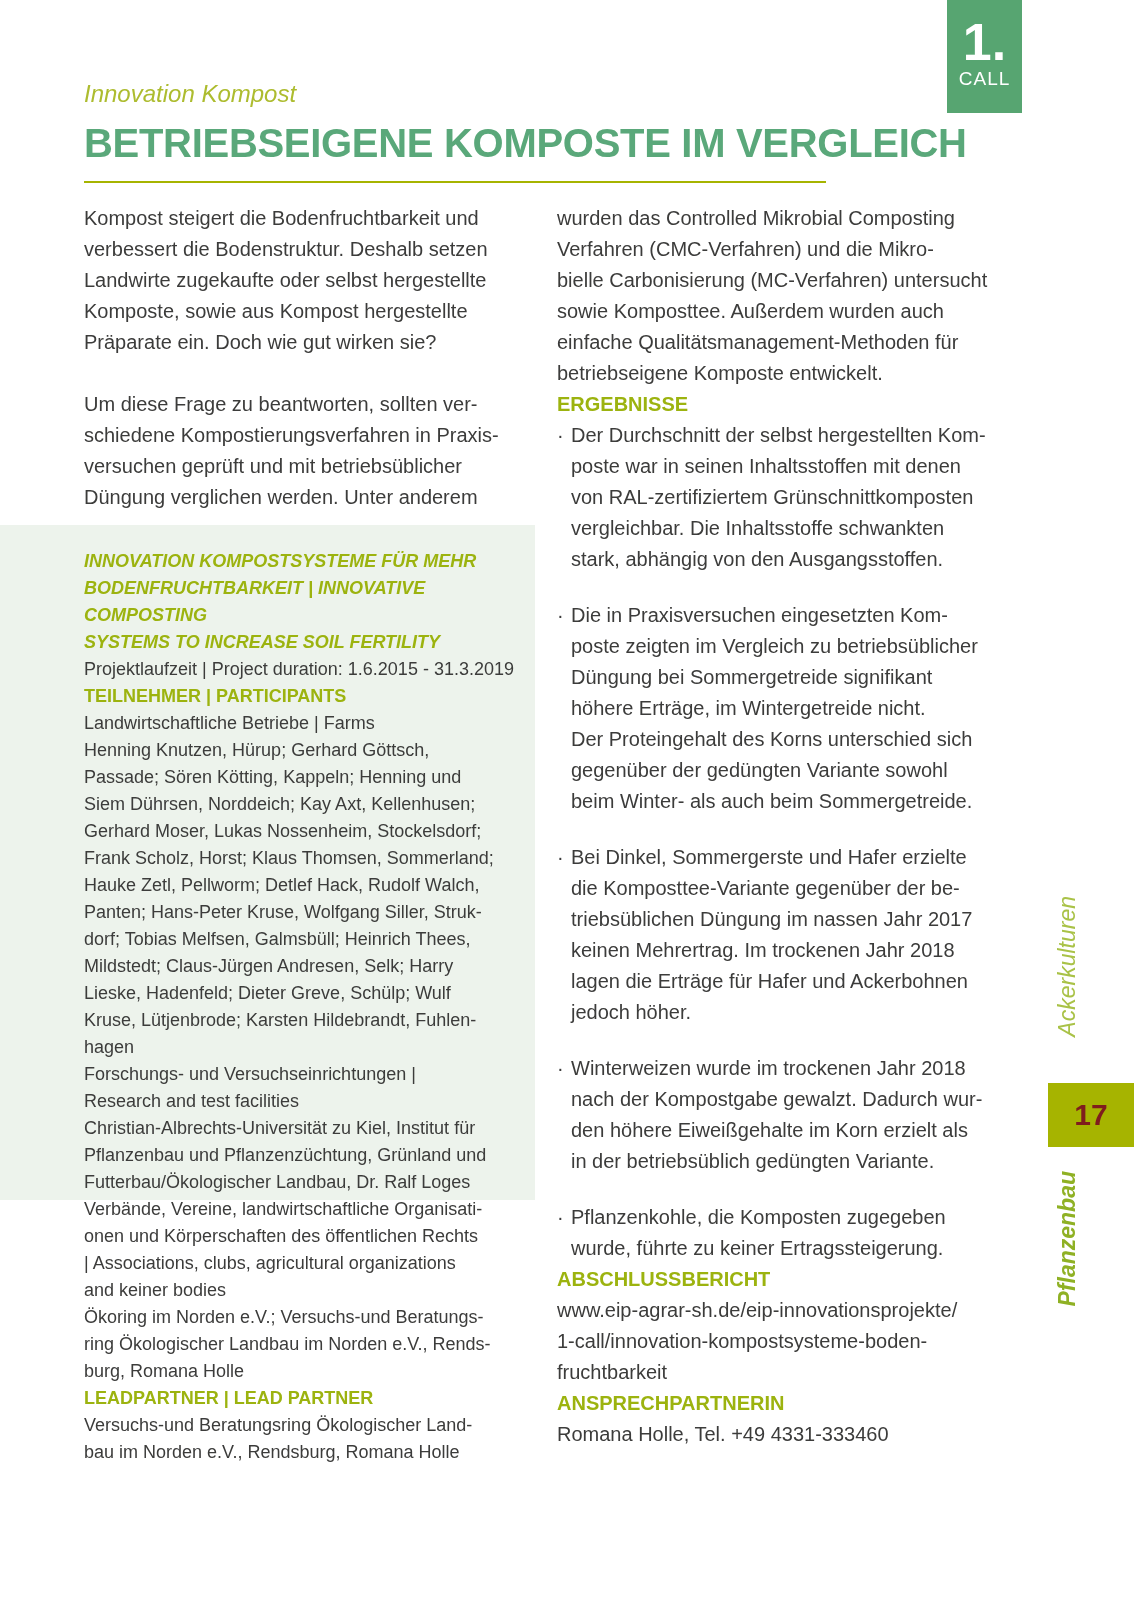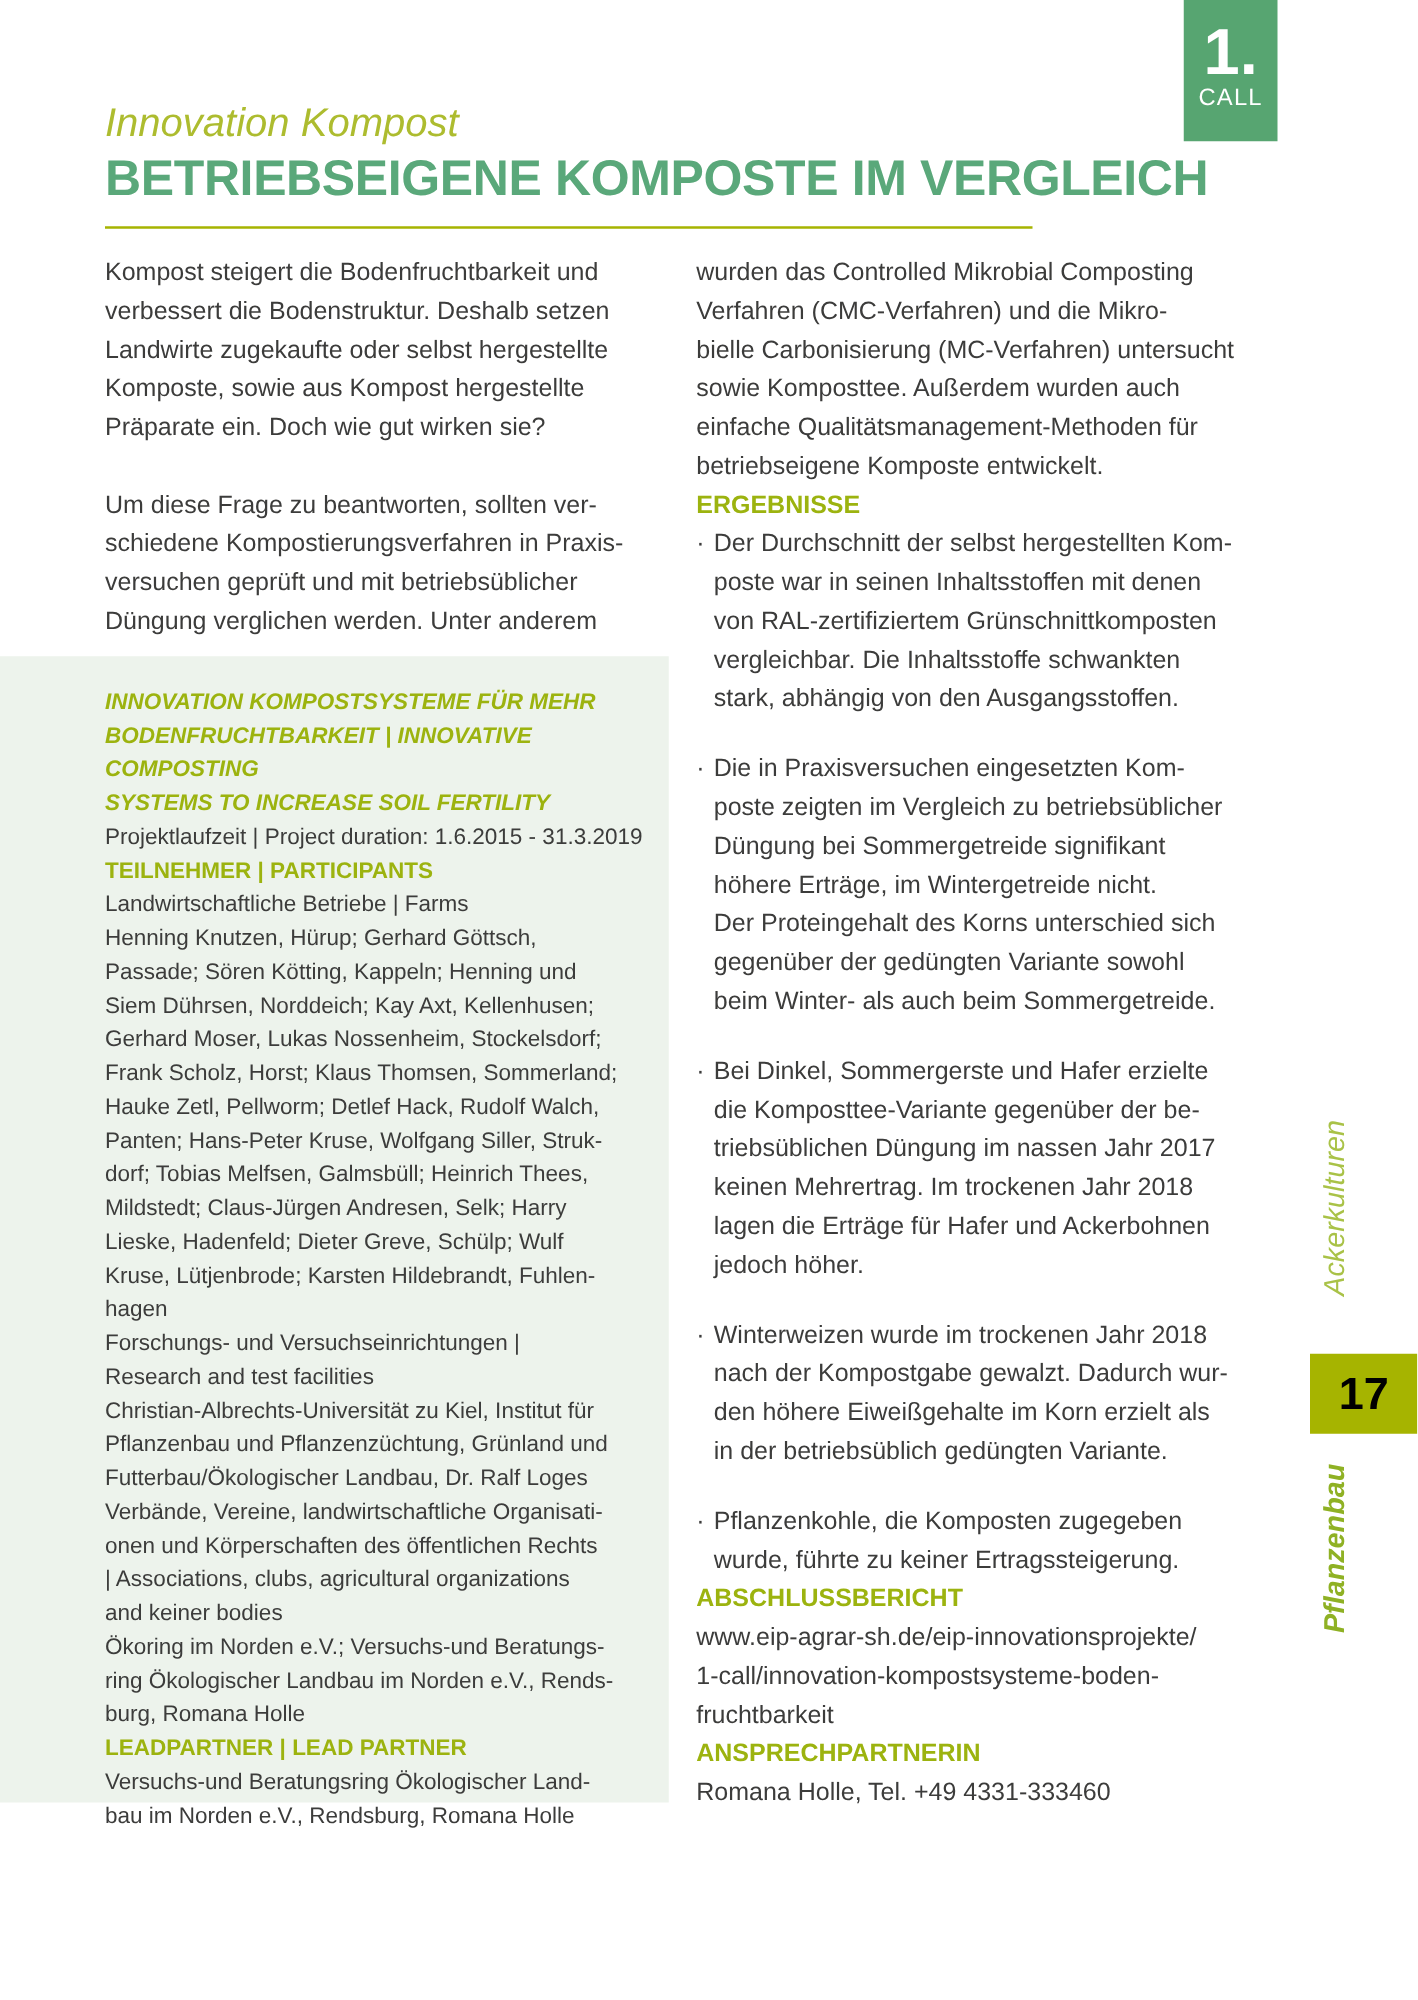--- a/index.html
+++ b/index.html
@@ -17,49 +17,49 @@
   .page{
     position:relative;width:1134px;height:1600px;background:#fff;overflow:hidden;
     font-family:"Liberation Sans","DejaVu Sans",sans-serif;color:var(--body_text);
   }
   .pre{white-space:pre-line;}
   
   .call-badge{position:absolute;left:947px;top:0;width:75px;height:113px;background:var(--badge_green);
     color:#fff;text-align:center;}
   .call-number{font-size:52px;font-weight:700;line-height:1;margin-top:16px;}
   .call-label{font-size:19px;letter-spacing:1px;margin-top:0;}
-  .kicker{position:absolute;left:84px;top:80px;font-size:32px;font-style:italic;color:var(--kicker_lime);}
+  .kicker{position:absolute;left:84px;top:80px;font-size:24px;font-style:italic;color:var(--kicker_lime);}
   .page-title{position:absolute;left:84px;top:121px;font-size:40px;font-weight:700;
     letter-spacing:-0.3px;color:var(--title_green);}
   .title-rule{position:absolute;left:84px;top:181px;width:742px;height:2px;background:var(--lime_bright);}
   
   .col-left{position:absolute;left:84px;top:203px;width:440px;font-size:20px;line-height:31px;}
   .col-left p{margin:0 0 31px 0;}
   .col-right{position:absolute;left:557px;top:203px;width:480px;font-size:20px;line-height:31px;}
   .col-right p{margin:0;}
   .lime-heading{color:var(--lime);font-weight:700;margin-top:25px;margin-bottom:0;}
   .bullet{display:flex;margin-top:25px;}
   .bullet:first-of-type{margin-top:0;}
   .bullet-dot{width:14px;flex:0 0 14px;}
   .bullet-text{flex:1;}
   .bullets{margin-top:0;}
   
-  .project-box{position:absolute;left:0;top:525px;width:535px;height:917px;background:var(--box_bg);
+  .project-box{position:absolute;left:0;top:525px;width:535px;height:675px;background:var(--box_bg);
     box-sizing:border-box;padding:23px 10px 0 84px;font-size:18px;line-height:27px;}
   .box-title{font-weight:700;font-style:italic;color:var(--lime);}
   .box-bold{font-weight:400;}
   .box-lime{font-weight:700;color:var(--lime);}
   
   .v-wrap{position:absolute;display:flex;align-items:center;justify-content:center;}
   .v-text{writing-mode:vertical-rl;transform:rotate(180deg);}
   .sidebar-category{left:1052px;top:888px;width:30px;height:156px;}
   .sidebar-category .v-text{font-size:23px;font-style:italic;color:var(--sidebar_italic);}
   .page-number-box{position:absolute;left:1048px;top:1083px;width:86px;height:64px;background:var(--lime_bright);
     display:flex;align-items:center;justify-content:center;}
-  .page-number{color:#000000;font-size:36px;font-weight:700;}
+  .page-number{color:#7f1d1d;font-size:30px;font-weight:700;}
   .sidebar-section{left:1052px;top:1163px;width:30px;height:152px;}
   .sidebar-section .v-text{font-size:23px;font-style:italic;font-weight:700;color:var(--sidebar_bold);}
 </style>
 </head>
 <body>
 
 <div class="page">
 
   <div class="call-badge">
     <div class="call-number">1.</div>

